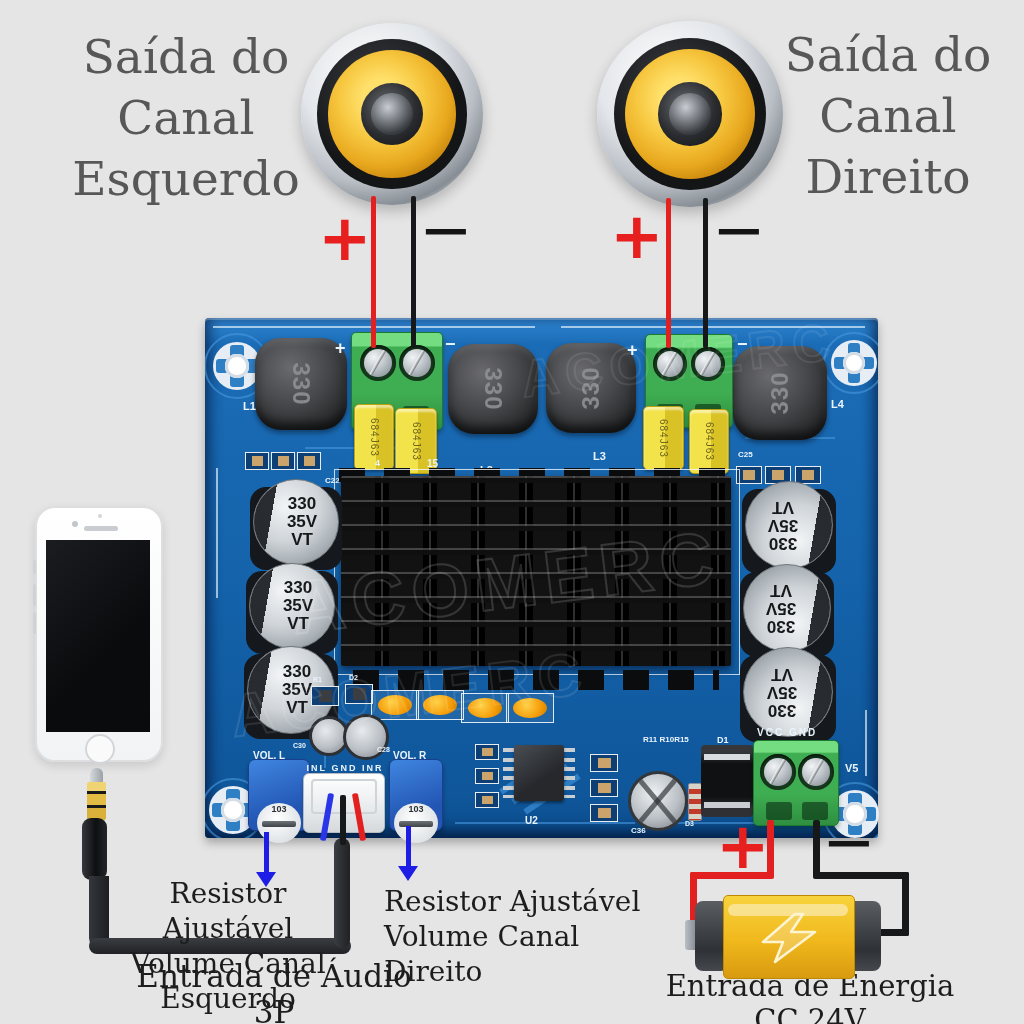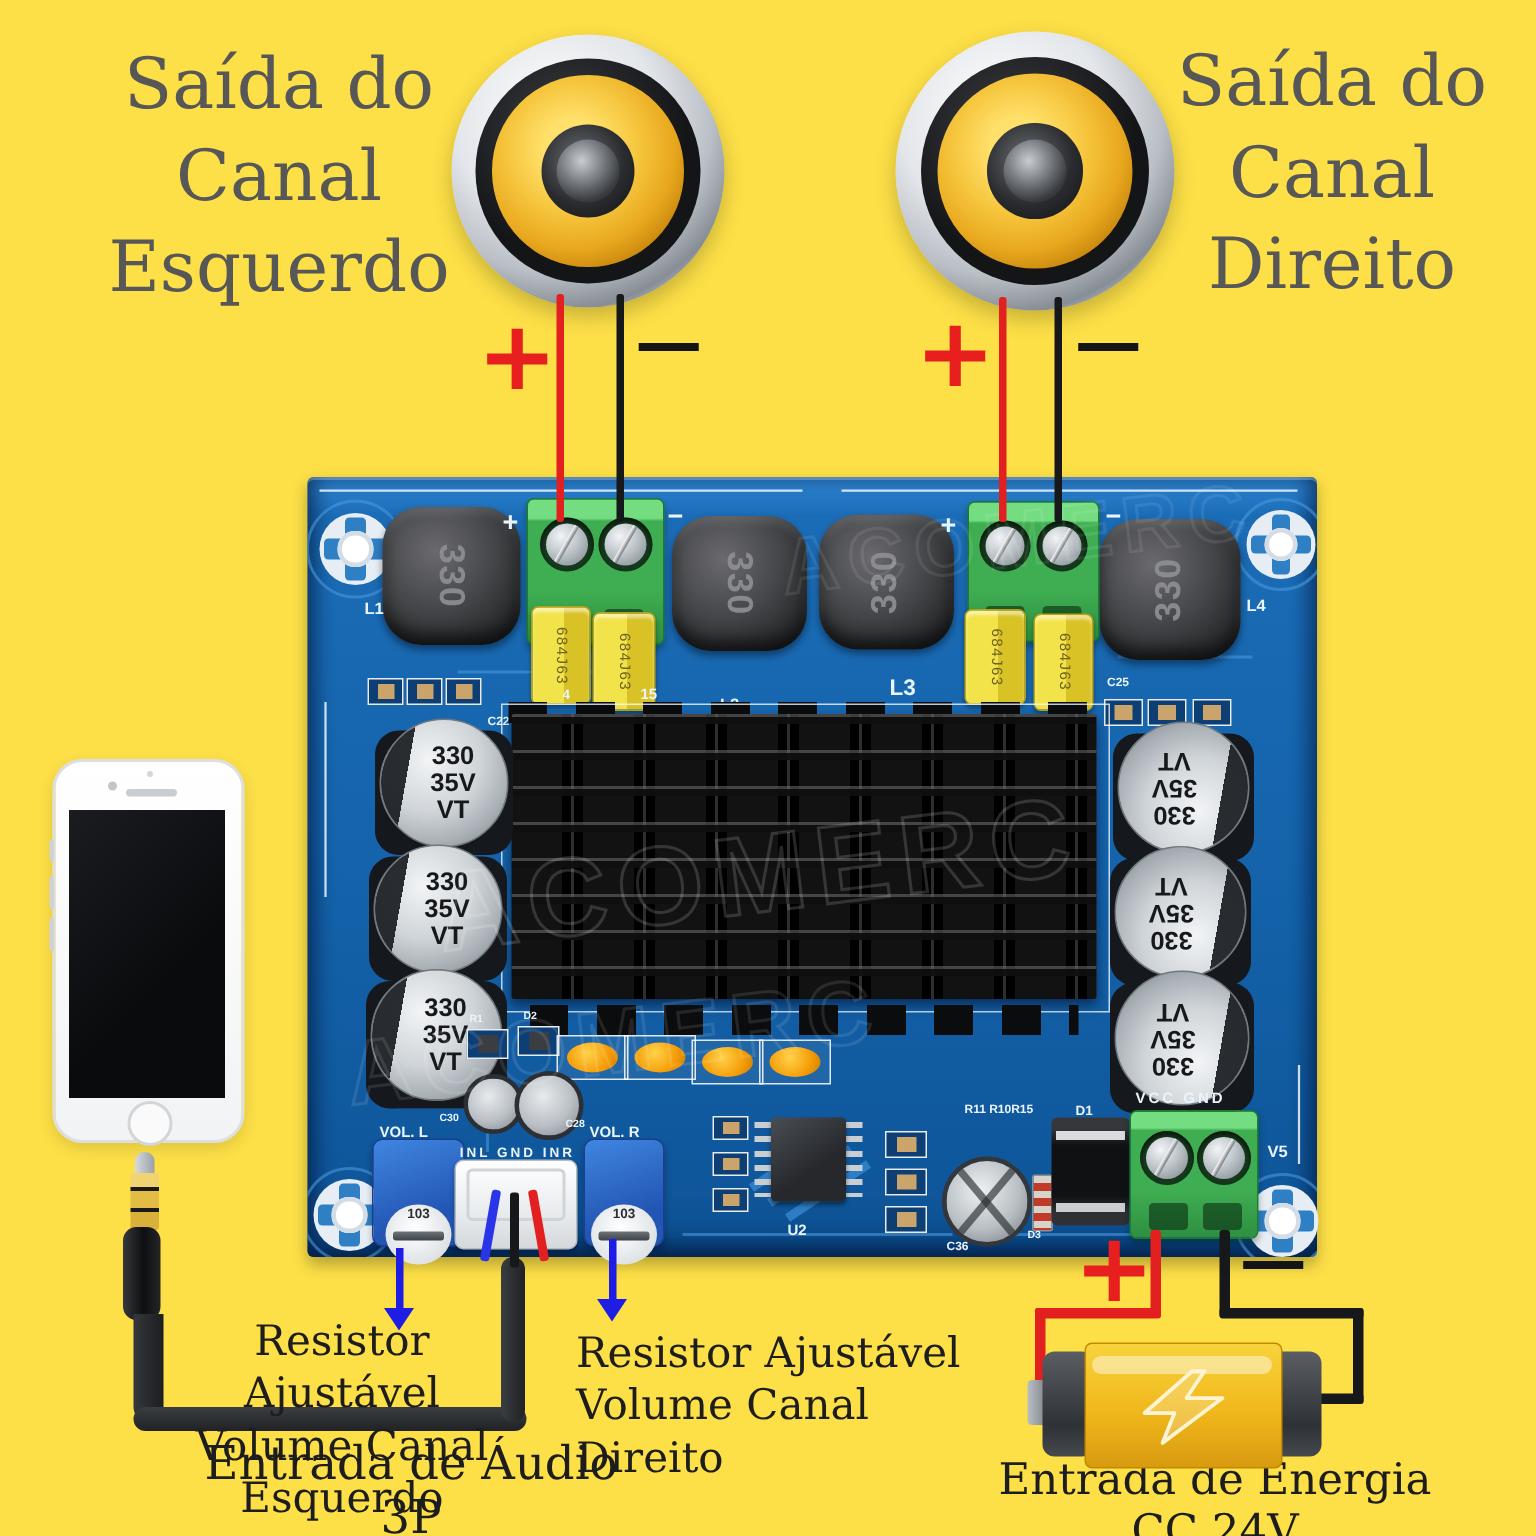--- a/index.html
+++ b/index.html
@@ -1,16 +1,16 @@
 <!DOCTYPE html>
 <html><head>
 <meta charset="utf-8">
 <style>
   html,body{margin:0;padding:0;background:#fff;}
-  #canvas{position:relative;width:1024px;height:1024px;background:#fde047;overflow:hidden;
+  #canvas{position:relative;width:1024px;height:1024px;background:#e5e5e5;overflow:hidden;
           font-family:"DejaVu Serif","Liberation Serif",serif;}
   .abs{position:absolute;}
   .pre{white-space:pre-line;}
 
   
   .title{font-size:47px;line-height:61px;color:#575757;text-align:center;}
   .note{font-size:28px;line-height:35px;color:#1d1d1d;}
   .caption{font-size:30px;color:#1d1d1d;text-align:center;}
   .plus{font-family:"DejaVu Sans","Liberation Sans",sans-serif;font-weight:bold;font-size:64px;color:#e71f1f;line-height:64px;}
   .minus{font-family:"DejaVu Sans","Liberation Sans",sans-serif;font-size:64px;color:#141414;line-height:64px;}
@@ -194,21 +194,21 @@
         <span class="r90">330</span>
       </div>
     <div class="ind" style="left:341px;top:25px;width:90px;height:90px;">
         <span class="rm90">330</span>
       </div>
     <div class="ind" style="left:528px;top:28px;width:94px;height:94px;">
         <span class="rm90">330</span>
       </div>
     <div class="silk" style="left:38px;top:82px;font-size:11px;">L1</div>
     <div class="silk" style="left:275px;top:146px;font-size:11px;">L2</div>
-    <div class="silk" style="left:378px;top:132px;font-size:15px;padding-left:10px;">L3</div>
+    <div class="silk" style="left:378px;top:132px;font-size:11px;padding-left:10px;">L3</div>
     <div class="silk" style="left:626px;top:80px;font-size:11px;">L4</div>
 
     <div class="term" style="left:146px;top:14px;width:90px;height:96px;">
       <div class="twell" style="left:8px;top:12px;width:36px;height:36px;">
           <div class="tscrew">
             <i class="tslot"></i>
           </div>
         </div>
       <div class="twell" style="left:47px;top:12px;width:36px;height:36px;">
           <div class="tscrew">

